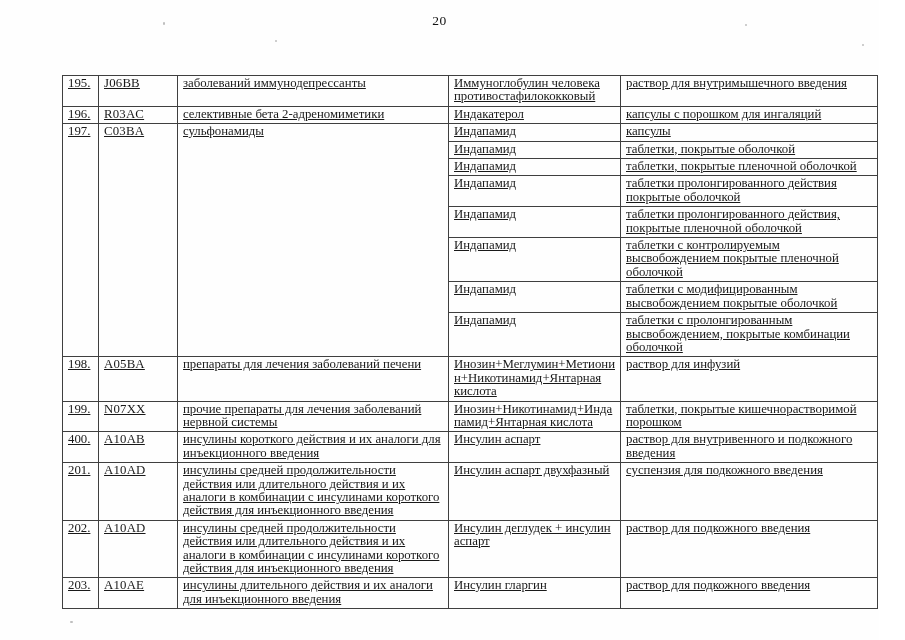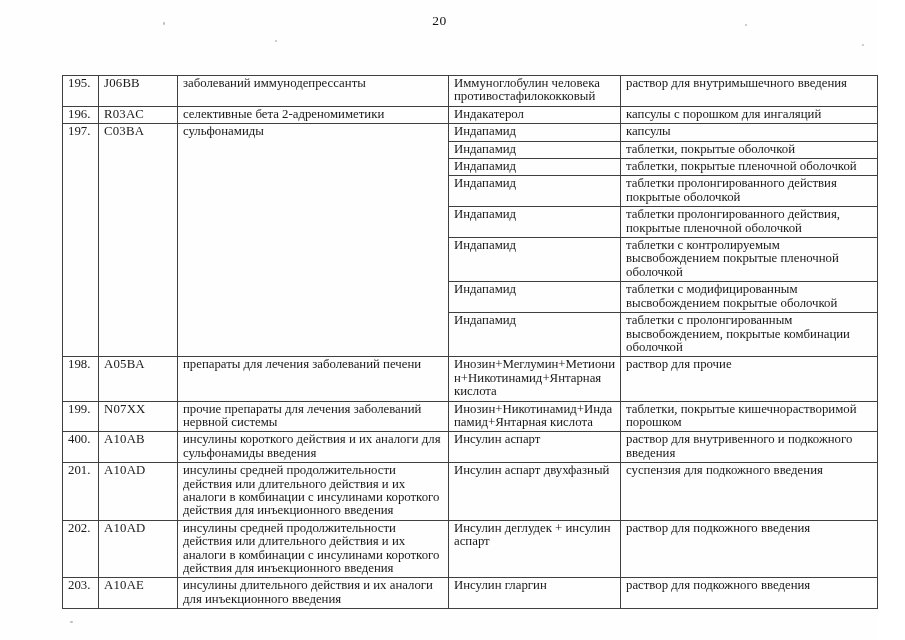--- a/index.html
+++ b/index.html
@@ -32,20 +32,21 @@
     table-layout: fixed;
     font-size: 12.8px;
     line-height: 13.4px;
     color: #191919;
   }
   table.med-table td {
     border: 1px solid #3f3f3f;
     vertical-align: top;
     padding: 1px 5px 2px 5px;
     overflow: hidden;
+    text-decoration: underline;
   }
   td.num   { padding-left: 3px; padding-right: 1px; white-space: nowrap; }
   td.code  { letter-spacing: 0.2px; }
   td.drug  { overflow-wrap: anywhere; word-break: break-word; }
   
   .speck {
     position: absolute;
     background: #8a8a8a;
     opacity: 0.55;
     border-radius: 1px;
@@ -114,33 +115,33 @@
         </tr>
         <tr>
           <td class="drug">Индапамид</td>
           <td class="form">таблетки с пролонгированным высвобождением, покрытые комбинации оболочкой</td>
         </tr>
         <tr>
           <td class="num" rowspan="1">198.</td>
           <td class="code" rowspan="1">A05BA</td>
           <td class="group" rowspan="1">препараты для лечения заболеваний печени</td>
           <td class="drug">Инозин+Меглумин+Метионин+Никотинамид+Янтарная кислота</td>
-          <td class="form">раствор для прочие</td>
+          <td class="form">раствор для инфузий</td>
         </tr>
         <tr>
           <td class="num" rowspan="1">199.</td>
           <td class="code" rowspan="1">N07XX</td>
           <td class="group" rowspan="1">прочие препараты для лечения заболеваний нервной системы</td>
           <td class="drug">Инозин+Никотинамид+Индапамид+Янтарная кислота</td>
           <td class="form">таблетки, покрытые кишечнорастворимой порошком</td>
         </tr>
         <tr>
           <td class="num" rowspan="1">400.</td>
           <td class="code" rowspan="1">A10AB</td>
-          <td class="group" rowspan="1">инсулины короткого действия и их аналоги для сульфонамиды введения</td>
+          <td class="group" rowspan="1">инсулины короткого действия и их аналоги для инъекционного введения</td>
           <td class="drug">Инсулин аспарт</td>
           <td class="form">раствор для внутривенного и подкожного введения</td>
         </tr>
         <tr>
           <td class="num" rowspan="1">201.</td>
           <td class="code" rowspan="1">A10AD</td>
           <td class="group" rowspan="1">инсулины средней продолжительности действия или длительного действия и их аналоги в комбинации с инсулинами короткого действия для инъекционного введения</td>
           <td class="drug">Инсулин аспарт двухфазный</td>
           <td class="form">суспензия для подкожного введения</td>
         </tr>

